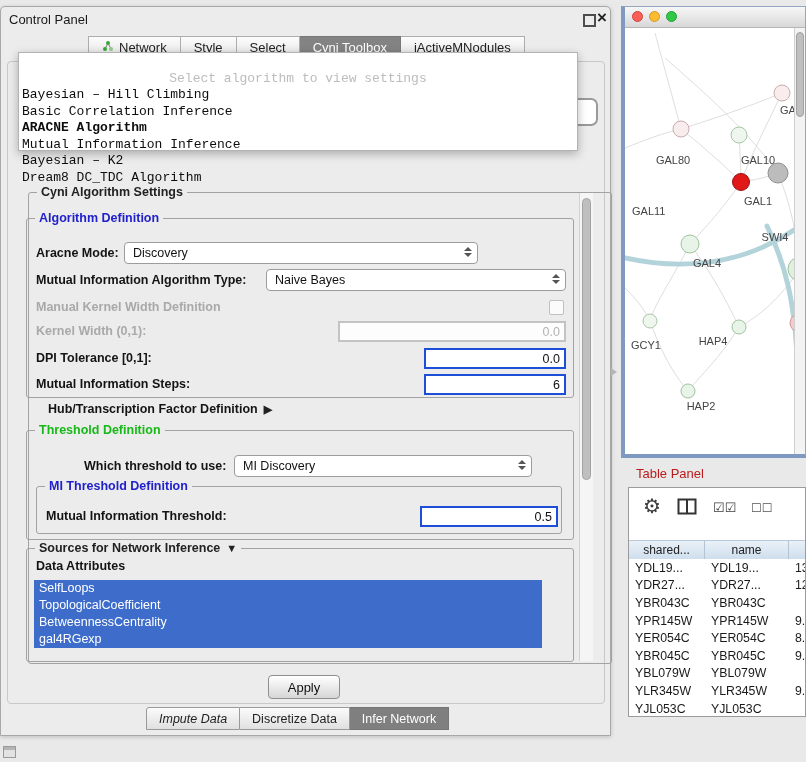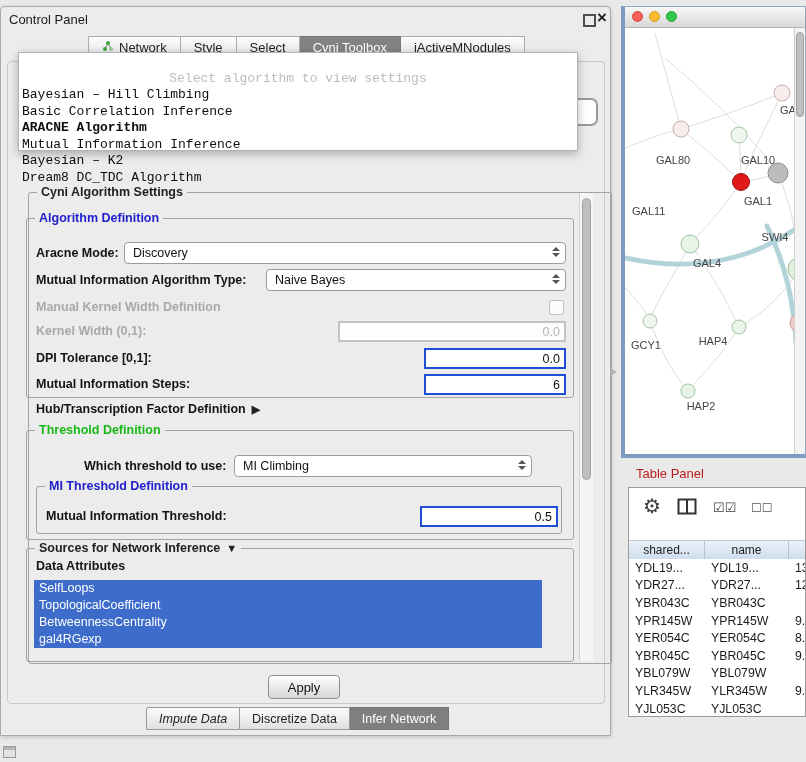--- a/index.html
+++ b/index.html
@@ -40,21 +40,21 @@
   .combo-val{font-size:12.5px;color:#111;}
   .arr-wrap{position:absolute;right:5px;top:4px;display:flex;flex-direction:column;gap:2px;}
   .arr-up{width:0;height:0;border-left:4px solid transparent;border-right:4px solid transparent;border-bottom:4px solid #555;}
   .arr-dn{width:0;height:0;border-left:4px solid transparent;border-right:4px solid transparent;border-top:4px solid #555;}
 
   .field{position:absolute;height:21px;background:#fff;border:2px solid #1d4ed8;box-sizing:border-box;font-size:12.5px;color:#111;display:flex;align-items:center;justify-content:flex-end;padding-right:4px;}
   .field.dis{border-color:#c3c3c3;color:#b3b3b3;background:#fdfdfd;}
 
   .chk{position:absolute;width:13px;height:13px;border:1px solid #c0c0c0;border-radius:2px;background:#fbfbfb;}
 
-  .expander{position:absolute;font-size:12.5px;font-weight:bold;color:#141414;display:flex;align-items:center;gap:6px;white-space:nowrap;}
+  .expander{position:absolute;font-size:12.5px;font-weight:bold;color:#141414;display:flex;align-items:center;gap:6px;white-space:nowrap;margin-left:12px;}
   .tri{font-size:11px;color:#222;}
 
   .attr-list{position:absolute;left:34px;top:580px;width:508px;}
   .attr-item{height:17px;line-height:17px;background:#3d6ccb;color:#fff;font-size:12.5px;padding-left:5px;white-space:nowrap;}
 
   .v-scroll{position:absolute;background:#f5f5f5;border-left:1px solid #d2d2d2;box-sizing:border-box;}
   .v-thumb{position:absolute;left:2px;width:9px;border-radius:5px;background:#bfbfbf;border:1px solid #a2a2a2;box-sizing:border-box;}
 
   .apply-btn{position:absolute;left:268px;top:675px;width:70px;height:22px;border:1px solid #8f8f8f;border-radius:4px;background:linear-gradient(#ffffff,#d6d6d6);font-size:13px;color:#111;display:flex;align-items:center;justify-content:center;}
 
@@ -133,21 +133,21 @@
 
   <div class="grp" style="left:28px;top:192px;width:582px;height:470px;text-decoration:underline;">
     <span class="grp-title t-black">Cyni Algorithm Settings</span>
   </div>
 
   <div class="grp" style="left:26px;top:218px;width:546px;height:178px;">
     <span class="grp-title t-blue">Algorithm Definition</span>
   </div>
 
   <div class="lbl" style="left:36px;top:242px;">Aracne Mode:</div>
-  <div class="combo" style="left:124px;top:242px;width:442px;">
+  <div class="combo" style="left:124px;top:242px;width:354px;">
     <span class="combo-val">Discovery</span>
     <span class="arr-wrap">
         <span class="arr-up"></span>
         <span class="arr-dn"></span>
       </span>
   </div>
 
   <div class="lbl" style="left:36px;top:269px;">Mutual Information Algorithm Type:</div>
   <div class="combo" style="left:266px;top:269px;width:300px;">
     <span class="combo-val">Naive Bayes</span>
@@ -173,21 +173,21 @@
     <span>Hub/Transcription Factor Definition</span>
     <span class="tri">▶</span>
   </div>
 
   <div class="grp" style="left:26px;top:430px;width:546px;height:108px;">
     <span class="grp-title t-green">Threshold Definition</span>
   </div>
 
   <div class="lbl" style="left:84px;top:455px;">Which threshold to use:</div>
   <div class="combo" style="left:234px;top:455px;width:298px;">
-    <span class="combo-val">MI Climbing</span>
+    <span class="combo-val">MI Discovery</span>
     <span class="arr-wrap">
         <span class="arr-up"></span>
         <span class="arr-dn"></span>
       </span>
   </div>
 
   <div class="grp" style="left:36px;top:486px;width:524px;height:46px;">
     <span class="grp-title t-blue">MI Threshold Definition</span>
   </div>
   <div class="lbl" style="left:46px;top:505px;">Mutual Information Threshold:</div>

